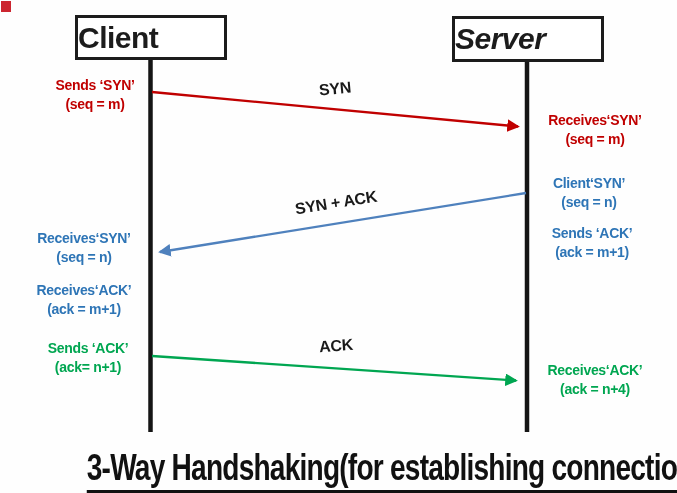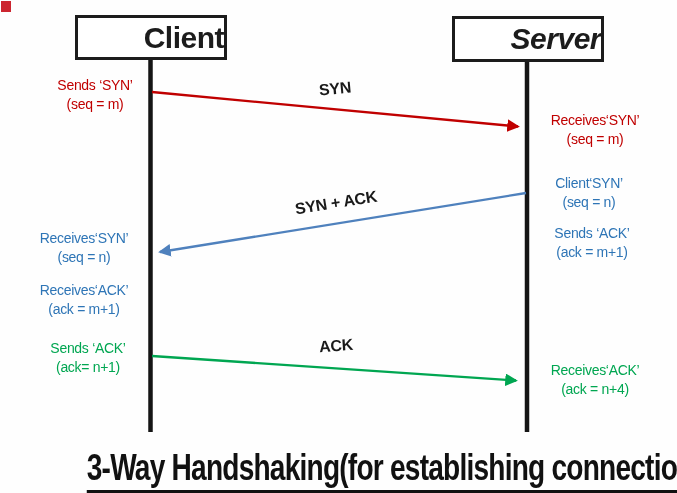--- a/index.html
+++ b/index.html
@@ -9,36 +9,36 @@
     font-family:"Liberation Sans", sans-serif;
   }
   .corner-mark {
     position:absolute; left:1px; top:1px; width:10px; height:11px;
     background:#cc2630;
   }
   .svg-layer { position:absolute; left:0; top:0; }
   .actor-box {
     position:absolute; box-sizing:border-box;
     border:3px solid #1c1c1c; background:#ffffff;
-    display:flex; align-items:center; justify-content:flex-end;
+    display:flex; align-items:center; justify-content:flex-start;
     font-weight:bold; font-size:30px; color:#1c1c1c;
     letter-spacing:-0.5px;
   }
   .actor-client { left:75px; top:15px; width:152px; height:45px; }
   .actor-server { left:452px; top:16px; width:152px; height:46px;font-style:italic; }
   .arrow-label {
     position:absolute; font-weight:bold; font-size:16px; color:#1a1a1a;
     white-space:nowrap; letter-spacing:-0.3px;
   }
   .lbl-syn    { left:335px; top:80px;  transform:translateX(-50%) rotate(-5deg); }
   .lbl-synack { left:336px; top:194px; transform:translateX(-50%) rotate(-9deg); }
   .lbl-ack    { left:336px; top:337px; transform:translateX(-50%) rotate(-4deg); }
   .note {
     position:absolute; transform:translateX(-50%);
-    text-align:center; font-weight:normal; font-size:14px;
+    text-align:center; font-weight:bold; font-size:14px;
     line-height:19px; white-space:nowrap; letter-spacing:-0.3px;
   }
   .c-red   { color:#c00000; }
   .c-blue  { color:#2e75b6; }
   .c-green { color:#00a651; }
   .n-client-sends-syn    { left:95px;  top:76px;  }
   .n-server-receives-syn { left:595px; top:111px; }
   .n-server-sends-syn    { left:589px; top:174px; }
   .n-server-sends-ack    { left:592px; top:224px; }
   .n-client-receives-syn { left:84px;  top:229px; }

